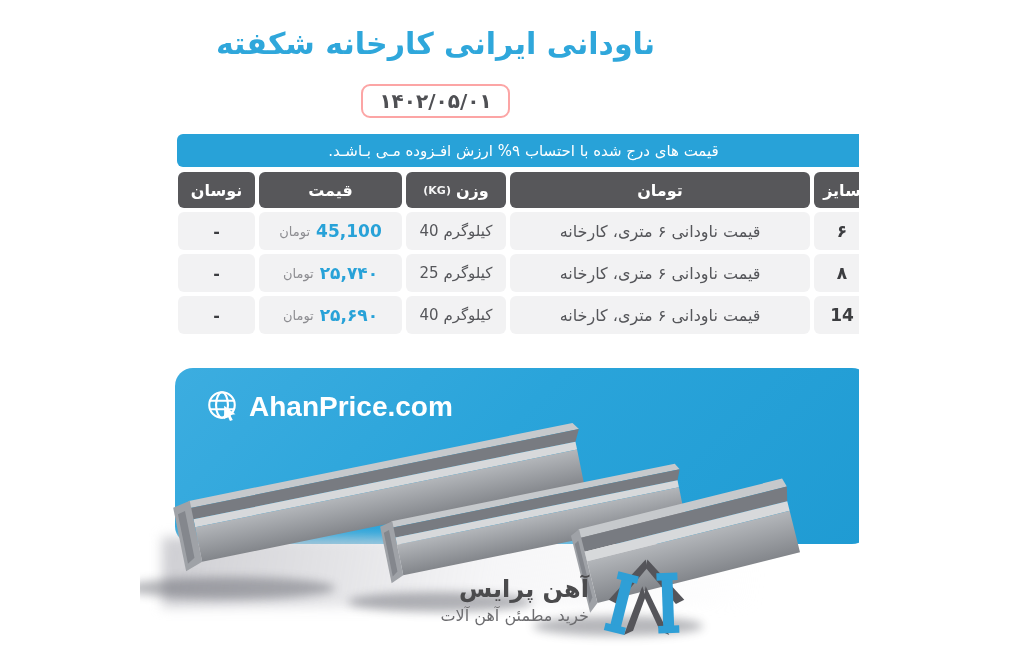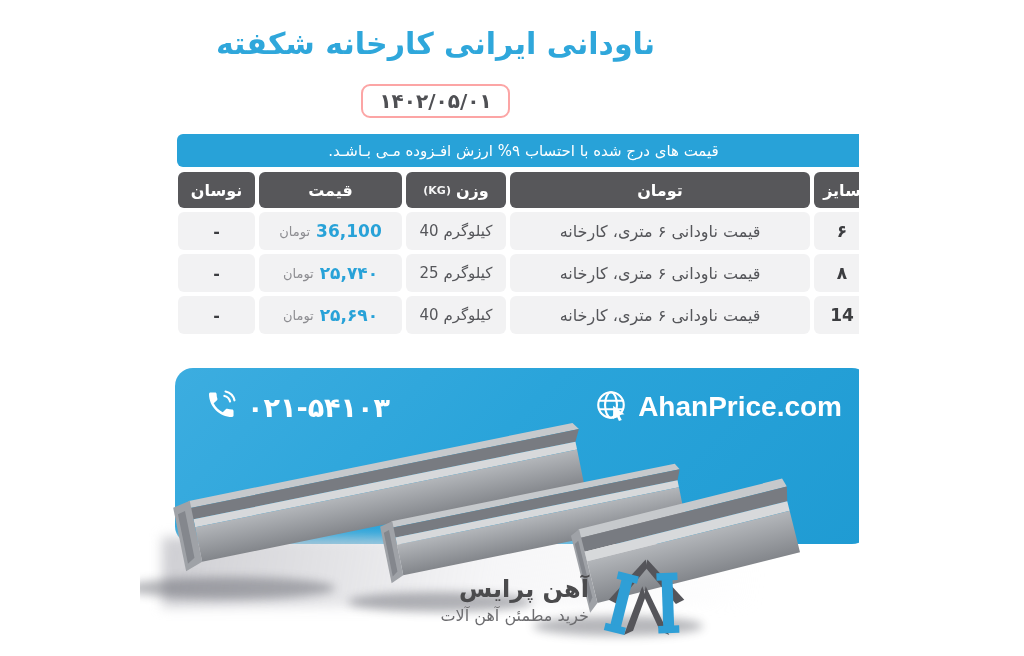--- a/index.html
+++ b/index.html
@@ -80,21 +80,21 @@
       <span>وزن</span>
       <span class="unit-small">(KG)</span>
     </div>
     <div class="cell hcell">قیمت</div>
     <div class="cell hcell">نوسان</div>
 
     <div class="cell bcell size-val">۶</div>
     <div class="cell bcell">قیمت ناودانی ۶ متری، کارخانه</div>
     <div class="cell bcell weight-val">40 کیلوگرم</div>
     <div class="cell bcell">
-      <span class="price-num">36,100</span>
+      <span class="price-num">45,100</span>
       <span class="price-unit">تومان</span>
     </div>
     <div class="cell bcell fluct">-</div>
 
     <div class="cell bcell size-val">۸</div>
     <div class="cell bcell">قیمت ناودانی ۶ متری، کارخانه</div>
     <div class="cell bcell weight-val">25 کیلوگرم</div>
     <div class="cell bcell">
       <span class="price-num">۲۵,۷۴۰</span>
       <span class="price-unit">تومان</span>
@@ -106,30 +106,20 @@
     <div class="cell bcell weight-val">40 کیلوگرم</div>
     <div class="cell bcell">
       <span class="price-num">۲۵,۶۹۰</span>
       <span class="price-unit">تومان</span>
     </div>
     <div class="cell bcell fluct">-</div>
   </div>
 
   <div class="banner">
     <div class="banner-top">
-      <div class="contact">
-        <span>
-          <svg width="32" height="32" viewBox="0 0 24 24">
-            <path fill="#fff" d="M6.5 10.6c1.5 2.9 3.9 5.3 6.8 6.8l2.3-2.3c.3-.3.7-.4 1.1-.3 1.1.4 2.4.6 3.6.6.6 0 1.1.5 1.1 1.1v3.4c0 .6-.5 1.1-1.1 1.1C10.9 21 3 13.1 3 3.7 3 3.1 3.5 2.6 4.1 2.6h3.5c.6 0 1.1.5 1.1 1.1 0 1.3.2 2.5.6 3.6.1.4 0 .8-.3 1.1l-2.5 2.2z"></path>
-            <path fill="none" stroke="#fff" stroke-width="1.6" stroke-linecap="round" d="M14.5 5.2a5.5 5.5 0 0 1 4.3 4.2"></path>
-            <path fill="none" stroke="#fff" stroke-width="1.6" stroke-linecap="round" d="M15.4 1.9a8.8 8.8 0 0 1 6.7 6.6"></path>
-          </svg>
-        </span>
-        <span class="phone-num">۰۲۱-۵۴۱۰۳</span>
-      </div>
       <div class="contact">
         <span>
           <svg width="34" height="34" viewBox="0 0 24 24">
             <g fill="none" stroke="#fff" stroke-width="1.5">
               <circle cx="12" cy="12" r="9"></circle>
               <ellipse cx="12" cy="12" rx="4.2" ry="9"></ellipse>
               <path d="M3.4 9h17.2M3.4 15h17.2"></path>
             </g>
             <polygon fill="#fff" points="13.5,12.5 21.5,18.5 17.8,19 19.6,22.5 17.6,23.3 16,19.8 13.5,22"></polygon>
           </svg>

